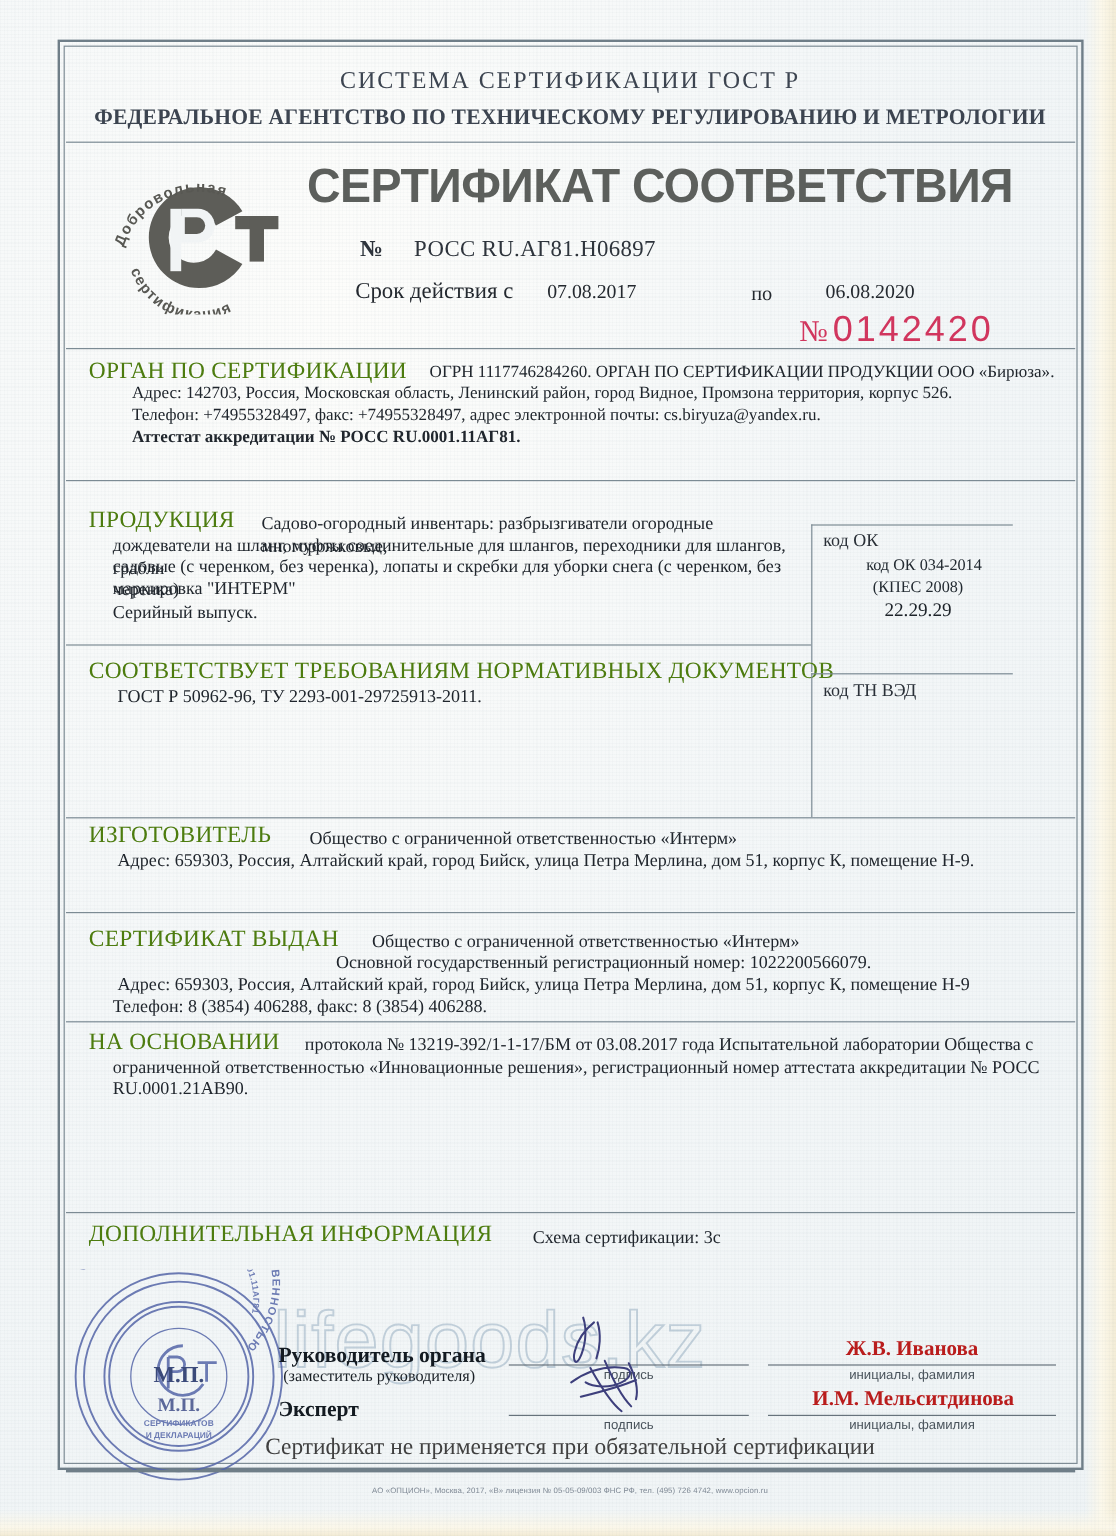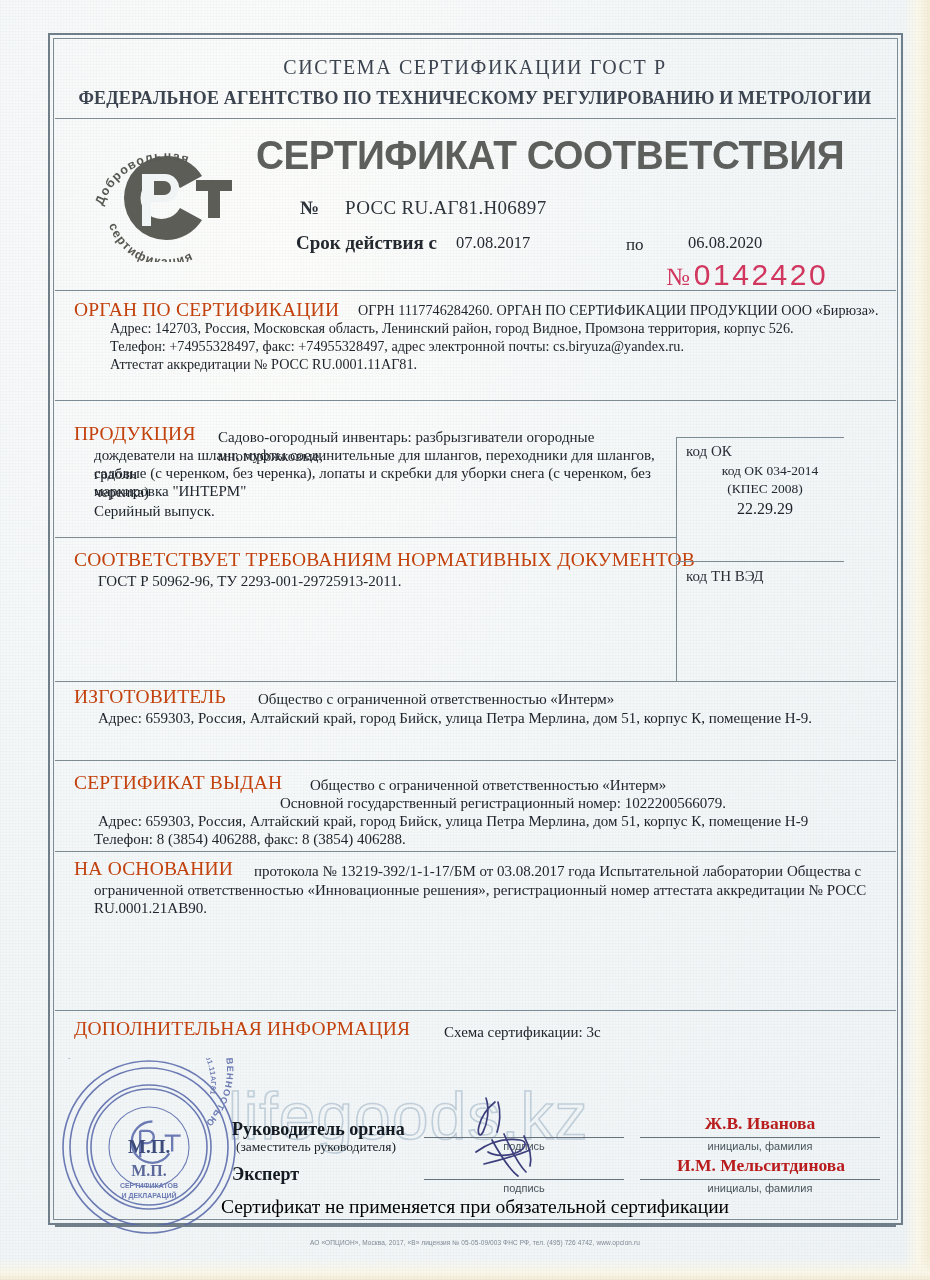--- a/index.html
+++ b/index.html
@@ -97,21 +97,21 @@
     transform: scaleX(0.97);
     transform-origin: center;
   }
 
   
   .num-row { left: 300px; top: 197px; font-size: 19px; color: #2e343c; }
   .num-row .no { font-weight: 700; font-size: 19px; }
   .num-row .val { margin-left: 26px; letter-spacing: .3px; }
 
   .term-row { left: 296px; top: 232px; font-size: 19px; color: #24292f; }
-  .term-row .lbl { font-weight: 700; }
+  .term-row .lbl { font-weight: 400; }
   .term-row .d1 { position: absolute; left: 160px; top: 1px; font-size: 16.5px; font-weight: 400; }
   .term-row .po { position: absolute; left: 330px; top: 3px; font-size: 17px; font-weight: 400; }
   .term-row .d2 { position: absolute; left: 392px; top: 1px; font-size: 16.5px; font-weight: 400; }
 
   .blank-no {
     left: 666px; top: 258px;
     font-size: 30px;
     color: #d1365e;
     font-family: "Liberation Sans", sans-serif;
     letter-spacing: 2.5px;
@@ -120,21 +120,21 @@
     font-family: "Liberation Serif", serif;
     font-size: 25px;
     letter-spacing: 0;
     margin-right: 4px;
   }
 
   
   .sec-title {
     font-family: "Liberation Serif", serif;
     font-size: 19.5px;
-    color: #c2410c;
+    color: #4d7c0f;
     letter-spacing: .2px;
     white-space: nowrap;
   }
 
   .body-text {
     font-family: "Liberation Serif", serif;
     font-size: 14.2px;
     color: #20262d;
     line-height: 17.5px;
     margin-left: 20px;
@@ -190,21 +190,21 @@
     font-family: "Liberation Serif", serif;
     font-weight: 700;
     font-size: 19px;
     color: #3b4a7a;
   }
   .bottom-note {
     left: 60px; top: 1196px; width: 830px;
     text-align: center;
     font-family: "Liberation Serif", serif;
     font-size: 19.5px;
-    color: #000000;
+    color: #404040;
   }
   .tiny-print {
     left: 60px; top: 1239px; width: 830px;
     text-align: center;
     font-family: "Liberation Sans", sans-serif;
     font-size: 6.5px;
     color: #7e8894;
     letter-spacing: .1px;
   }
 
@@ -296,21 +296,21 @@
   <div class="abs blank-no">
     <span class="sym">№</span><span>0142420</span>
   </div>
 
   <div class="rule" style="left:55px; top:290px; width:841px; height:1px;"></div>
 
   <div class="abs sec-title" style="left:74px; top:299px;">ОРГАН ПО СЕРТИФИКАЦИИ</div>
   <div class="abs body-text" style="left:338px; top:302px; width:552px;">ОГРН 1117746284260. ОРГАН ПО СЕРТИФИКАЦИИ ПРОДУКЦИИ ООО «Бирюза».</div>
   <div class="abs body-text" style="left:90px; top:320px; width:800px;">Адрес: 142703, Россия, Московская область, Ленинский район, город Видное, Промзона территория, корпус 526.</div>
   <div class="abs body-text" style="left:90px; top:338px; width:800px;">Телефон: +74955328497, факс: +74955328497, адрес электронной почты: cs.biryuza@yandex.ru.</div>
-  <div class="abs body-text" style="left:90px; top:356px; width:800px;">Аттестат аккредитации № РОСС RU.0001.11АГ81.</div>
+  <div class="abs body-text" style="left:90px; top:356px; width:800px;font-weight:bold;">Аттестат аккредитации № РОСС RU.0001.11АГ81.</div>
 
   <div class="rule" style="left:55px; top:400px; width:841px; height:1px;"></div>
 
   <div class="abs sec-title" style="left:74px; top:423px;">ПРОДУКЦИЯ</div>
   <div class="abs body-text t15" style="left:74px; top:446px; width:600px;">дождеватели на шланг, муфты соединительные для шлангов, переходники для шлангов, грабли</div>
   <div class="abs body-text t15" style="left:198px; top:428px; width:470px;">Садово-огородный инвентарь: разбрызгиватели огородные многорожковые,</div>
   <div class="abs body-text t15" style="left:74px; top:464px; width:600px;">садовые (с черенком, без черенка), лопаты и скребки для уборки снега (с черенком, без черенка)</div>
   <div class="abs body-text t15" style="left:74px; top:482px; width:600px;">маркировка "ИНТЕРМ"</div>
   <div class="abs body-text t15" style="left:74px; top:502px; width:600px;">Серийный выпуск.</div>
 

